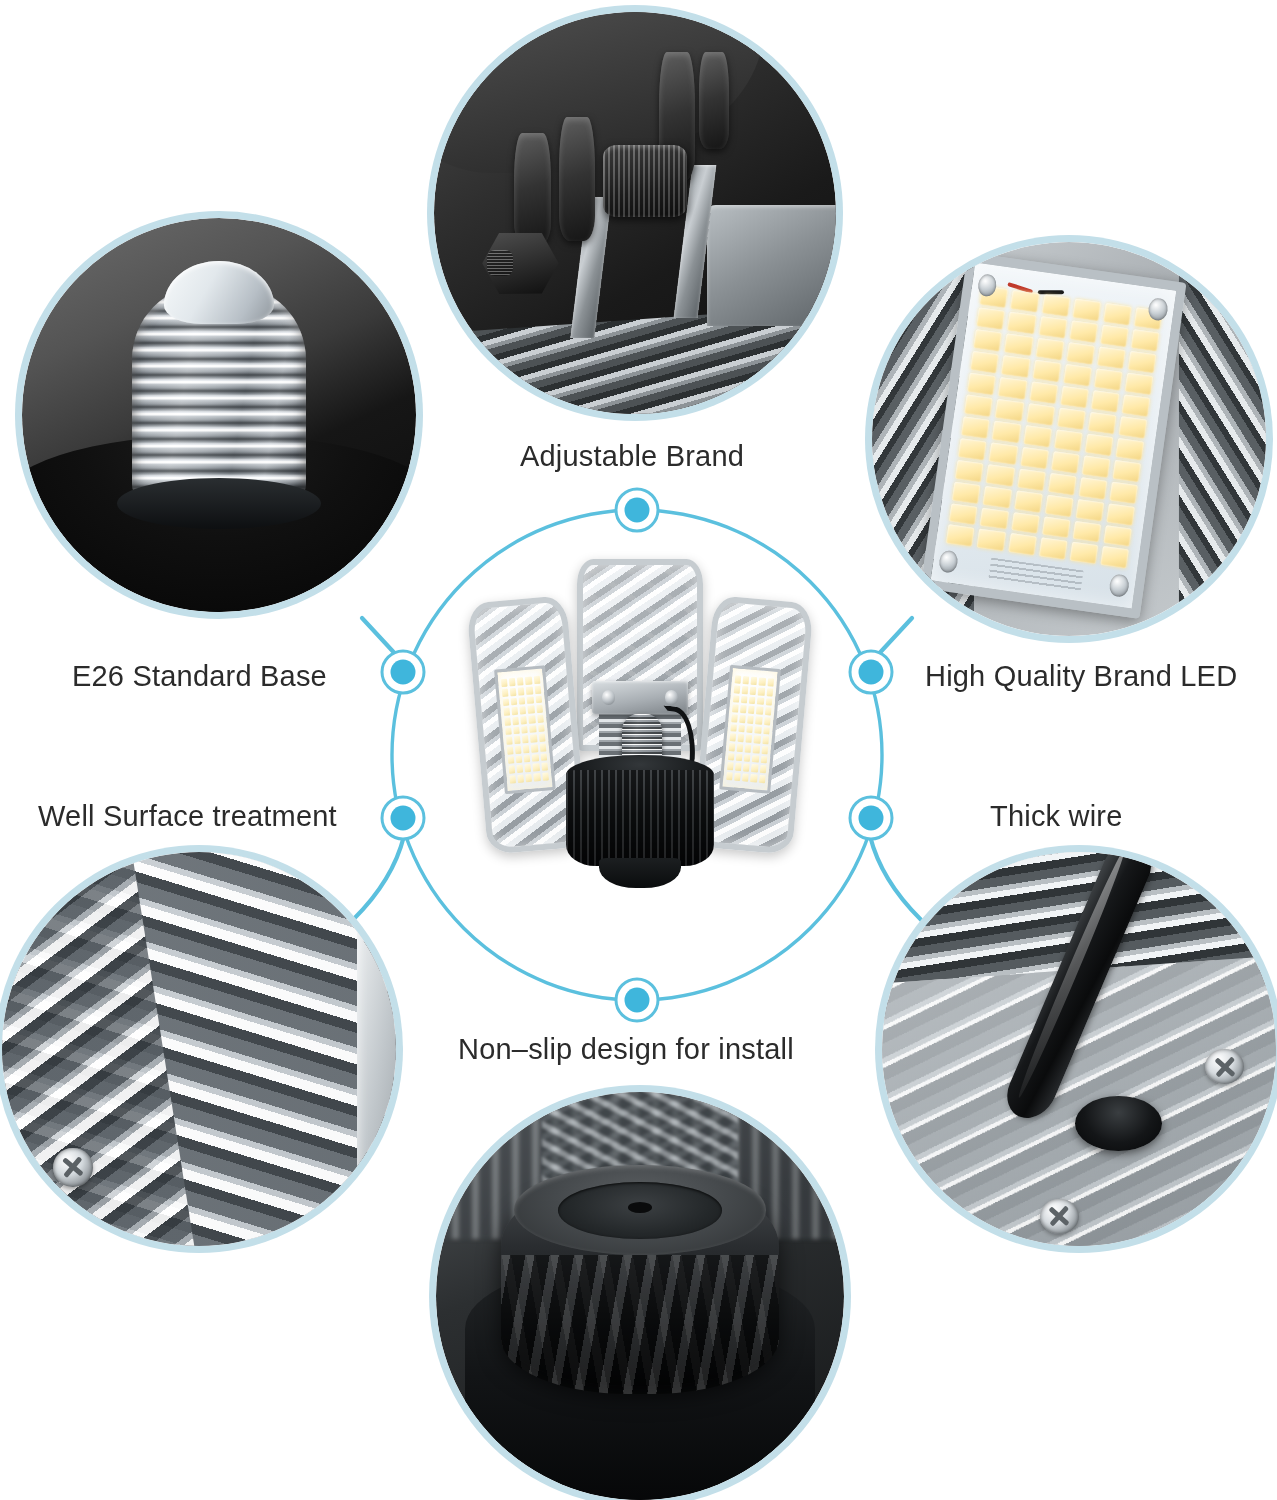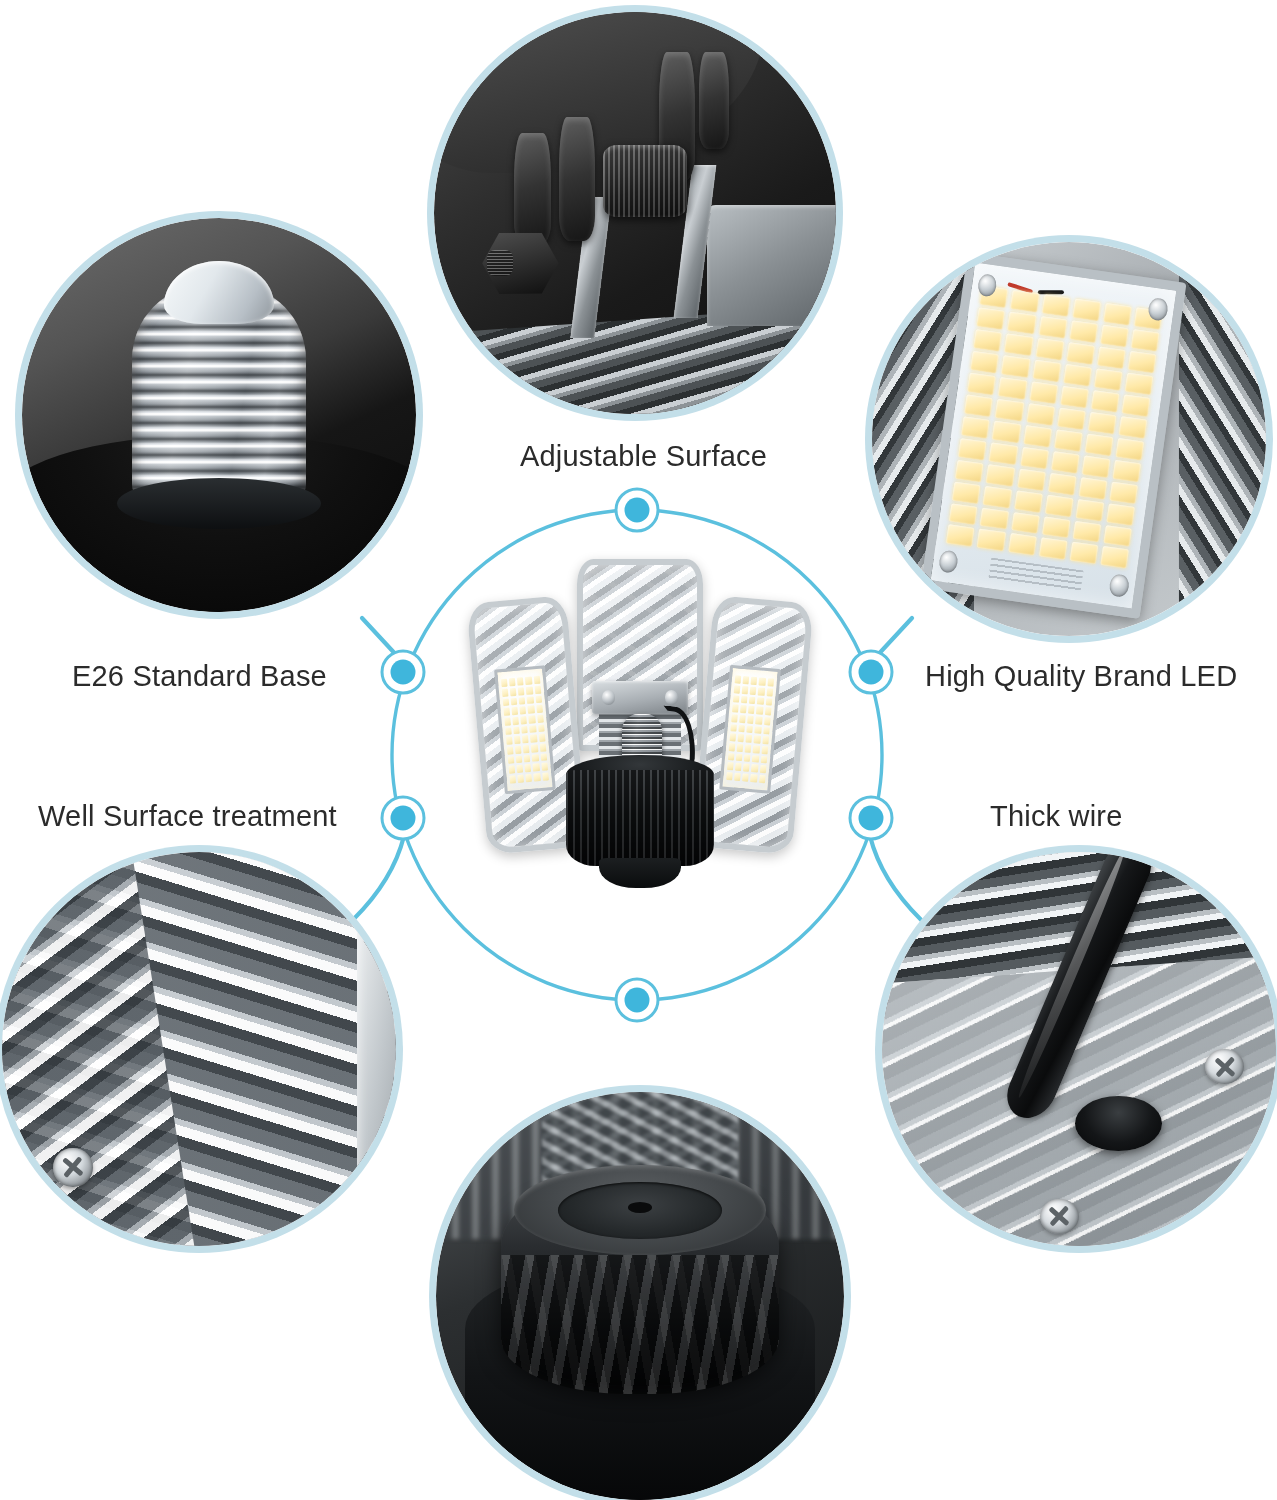--- a/index.html
+++ b/index.html
@@ -775,19 +775,20 @@
 
     <div class="hub-fins"></div>
     <div class="hub-bracket"></div>
     <div class="wire-curve"></div>
     <div class="e26-mini"></div>
     <div class="base-cyl-top"></div>
     <div class="base-cyl"></div>
     <div class="base-foot"></div>
   </div>
 
-  <div class="label lbl-roller">Adjustable Surface</div>
+  <div class="label lbl-roller">Adjustable Brand</div>
   <div class="label lbl-e26">E26 Standard Base</div>
   <div class="label lbl-surface">Well Surface treatment</div>
   <div class="label lbl-led">High Quality Brand LED</div>
   <div class="label lbl-wire">Thick wire</div>
+  <div class="label lbl-nonslip">Non–slip design for install</div>
 
 </div>
 
 </body></html>

